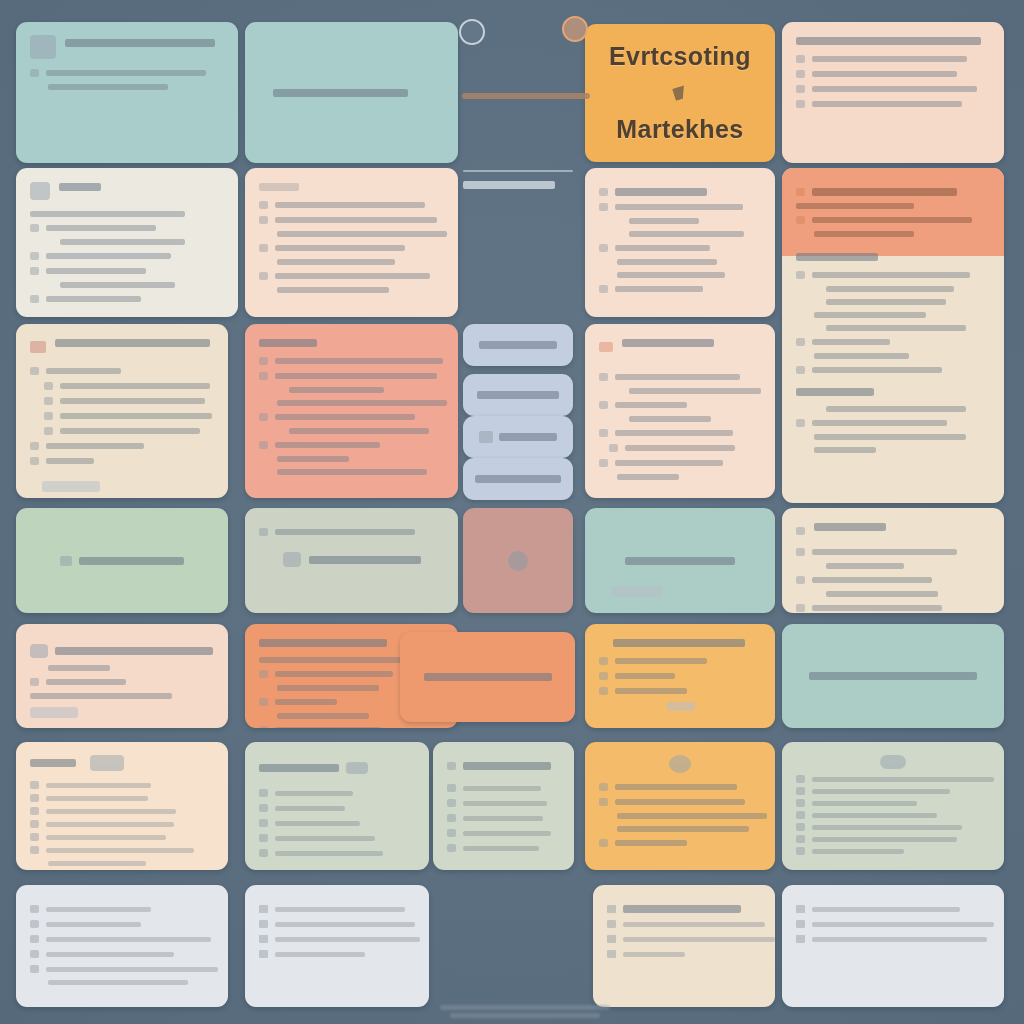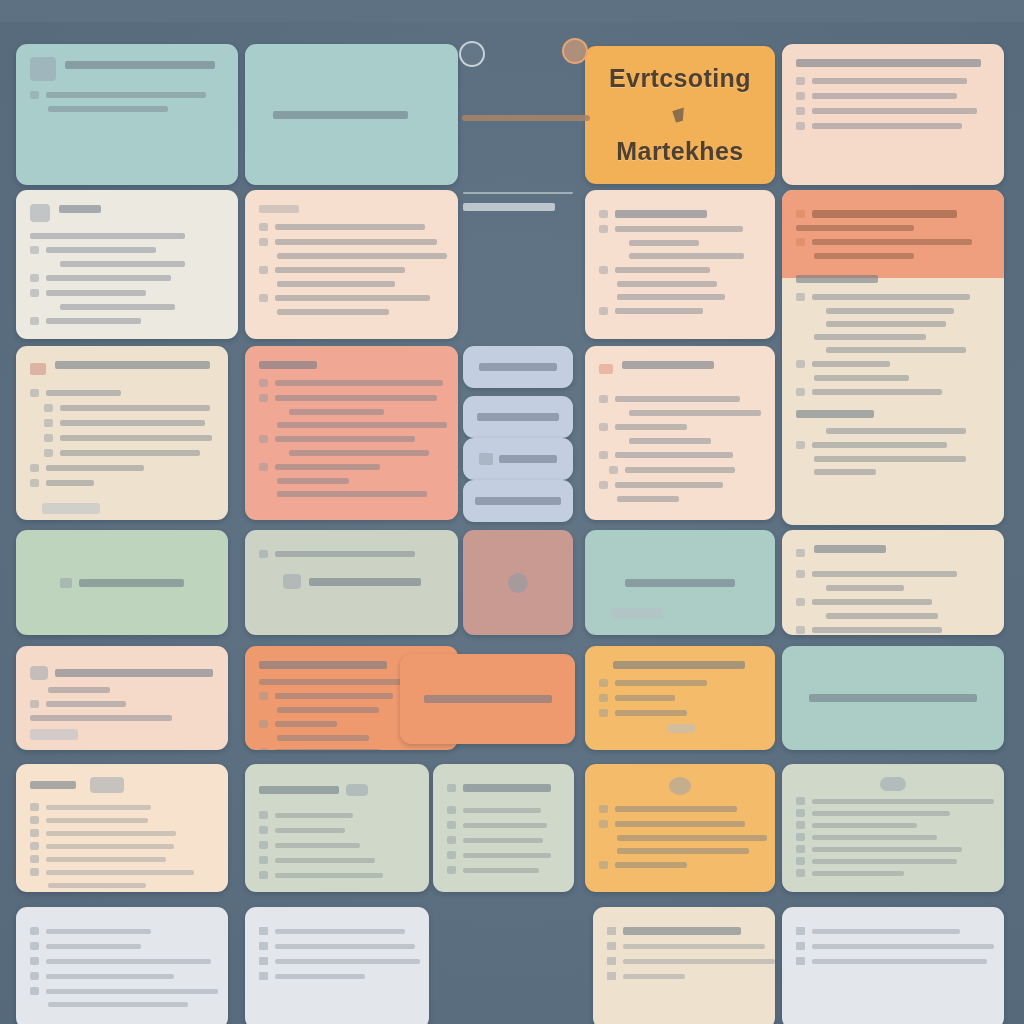--- a/index.html
+++ b/index.html
@@ -14,21 +14,20 @@
     background: #5d7183;
     font-family: "Liberation Sans", sans-serif;
     position: relative;
   }
 
   #board {
     position: absolute;
     inset: 0;
     background:
       radial-gradient(ellipse at 50% 45%, #627687 0%, #5b6f81 55%, #55697b 100%);
-    margin-top: 22px;
   }
 
   
   .card {
     position: absolute;
     border-radius: 11px;
     padding: 13px 14px;
     overflow: hidden;
     box-shadow: 0 2px 5px rgba(20,30,40,0.22);
   }

